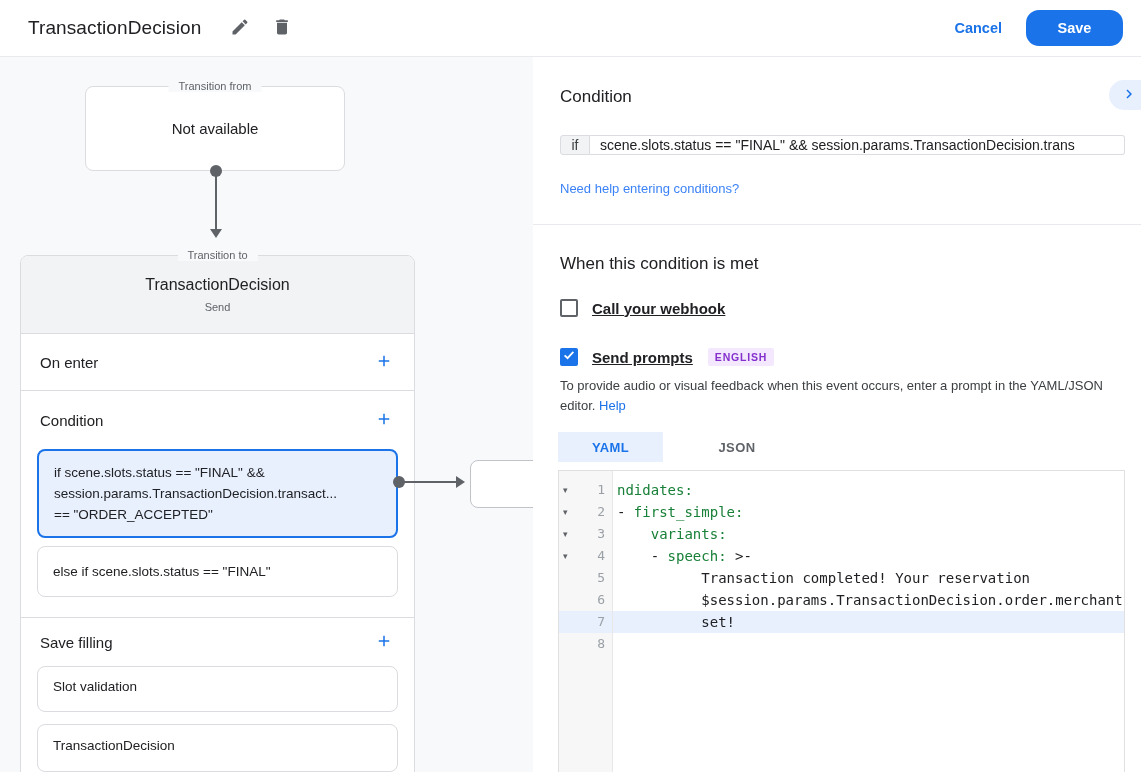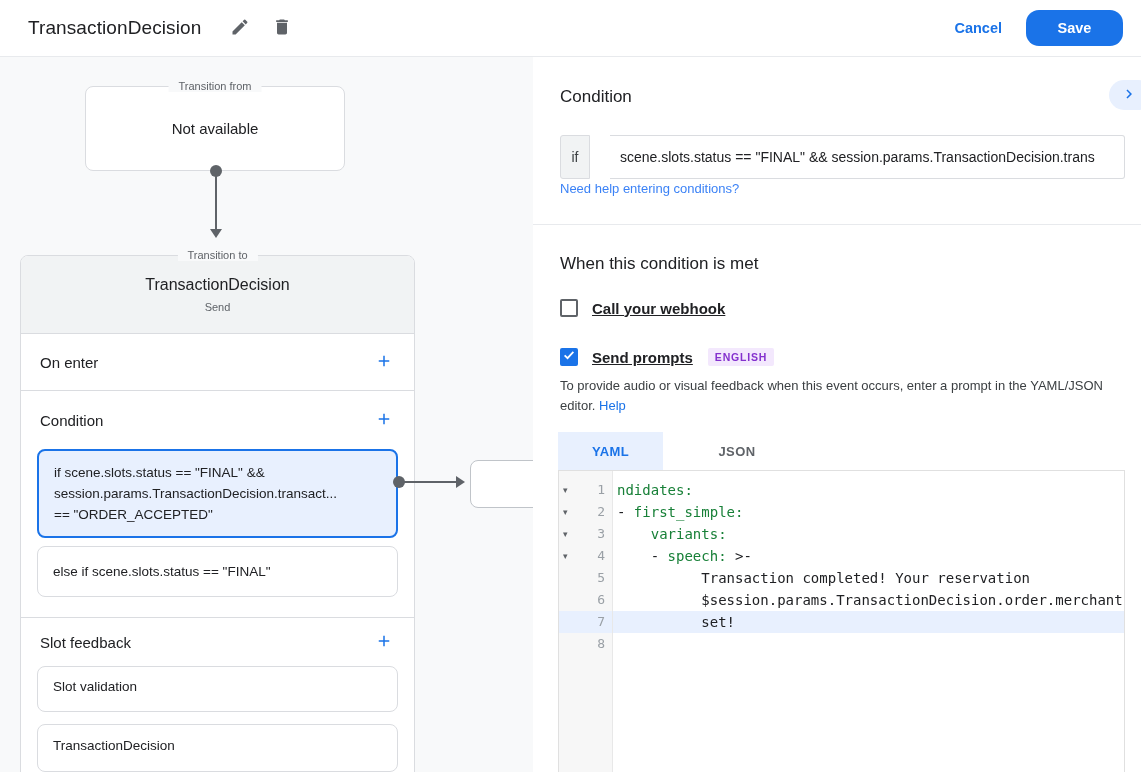--- a/index.html
+++ b/index.html
@@ -71,42 +71,42 @@
                  border-bottom:6px solid transparent; border-left:9px solid #5f6368; }
   .target-box { position:absolute; left:470px; top:403px; width:78px; height:48px;
                 background:#fff; border:1px solid #c0c4c9; border-radius:8px; }
 
   
   .panel-title { position:absolute; left:27px; top:30px; font-size:17px; color:#202124; }
   .expand-pill { position:absolute; top:23px; right:-12px; width:44px; height:30px;
                  border:none; border-radius:16px; background:#e8f0fe; cursor:pointer;
                  display:flex; align-items:center; padding-left:11px; }
   .expand-pill svg { fill:#1a73e8; }
-  .if-group { position:absolute; left:27px; top:78px; width:565px; height:44px; display:flex;gap:20px; }
+  .if-group { position:absolute; left:27px; top:78px; width:565px; height:20px; display:flex; }
   .if-label { width:30px; background:#f1f3f4; border:1px solid #dadce0; border-radius:3px 0 0 3px;
               display:flex; align-items:center; justify-content:center; font-size:14px; color:#3c4043; }
   .if-input { flex:1; border:1px solid #dadce0; border-left:none; border-radius:0 3px 3px 0;
               font-size:14px; color:#202124; padding:0 10px; font-family:inherit; outline:none; }
   .help-link { position:absolute; left:27px; top:124px; font-size:13px; color:#3b82f6;
                text-decoration:none; cursor:pointer; }
   .panel-divider { position:absolute; left:0; right:0; top:167px; height:1px; background:#e8eaed; }
   .when-title { position:absolute; left:27px; top:197px; font-size:17px; color:#202124; }
   .check-row { position:absolute; left:27px; display:flex; align-items:center; }
   .check-row.webhook { top:242px; }
   .check-row.prompts { top:291px; }
   .checkbox { width:18px; height:18px; border-radius:2px; cursor:pointer; flex:none; }
   .checkbox.unchecked { border:2px solid #5f6368; background:#fff; }
   .checkbox.checked { background:#1a73e8; display:flex; align-items:center; justify-content:center; }
   .check-label { margin-left:14px; font-size:15px; font-weight:bold; color:#202124;text-decoration:underline; }
   .lang-badge { margin-left:15px; background:#f3e8fd; color:#8430ce; font-size:10.5px; font-weight:bold;
                 letter-spacing:.8px; padding:3px 7px; border-radius:2px; }
   .desc { position:absolute; left:27px; top:319px; font-size:13px; line-height:20px; color:#3c4043; }
   .desc a { color:#1a73e8; text-decoration:none; cursor:pointer; }
   .tabs { position:absolute; left:25px; top:375px; display:flex; }
-  .tab { height:38px; display:flex; align-items:center; justify-content:center; font-size:13px;
+  .tab { height:30px; display:flex; align-items:center; justify-content:center; font-size:13px;
          font-weight:bold; letter-spacing:.4px; cursor:pointer; }
   .tab.active { width:105px; background:#e8f0fe; color:#1a73e8; }
   .tab.inactive { width:148px; color:#5f6368; }
 
   
   .editor { position:absolute; left:25px; top:413px; width:567px; bottom:0;
             border:1px solid #e0e0e0; border-bottom:none; background:#fff; overflow:hidden; }
   .gutter-strip { position:absolute; left:0; top:0; bottom:0; width:54px; background:#f7f7f7;
                   border-right:1px solid #e8e8e8; }
   .cm-rows { position:relative; padding-top:8px; }
@@ -194,21 +194,21 @@
             <div>if scene.slots.status == "FINAL" &amp;&amp;</div>
             <div>session.params.TransactionDecision.transact...</div>
             <div>== "ORDER_ACCEPTED"</div>
           </div>
           <div class="cond-box plain">
             <div>else if scene.slots.status == "FINAL"</div>
           </div>
         </div>
 
         <div class="slot-label-row">
-          <span class="section-label">Slot feedback</span>
+          <span class="section-label">Save filling</span>
           <button class="add-btn">
             <span><svg width="18" height="18" viewBox="0 0 24 24">
                   <path d="M19 13h-6v6h-2v-6H5v-2h6V5h2v6h6v2z"></path>
                 </svg></span>
           </button>
         </div>
         <div class="slot-box">Slot validation</div>
         <div class="slot-box tall">TransactionDecision</div>
       </div>
 

